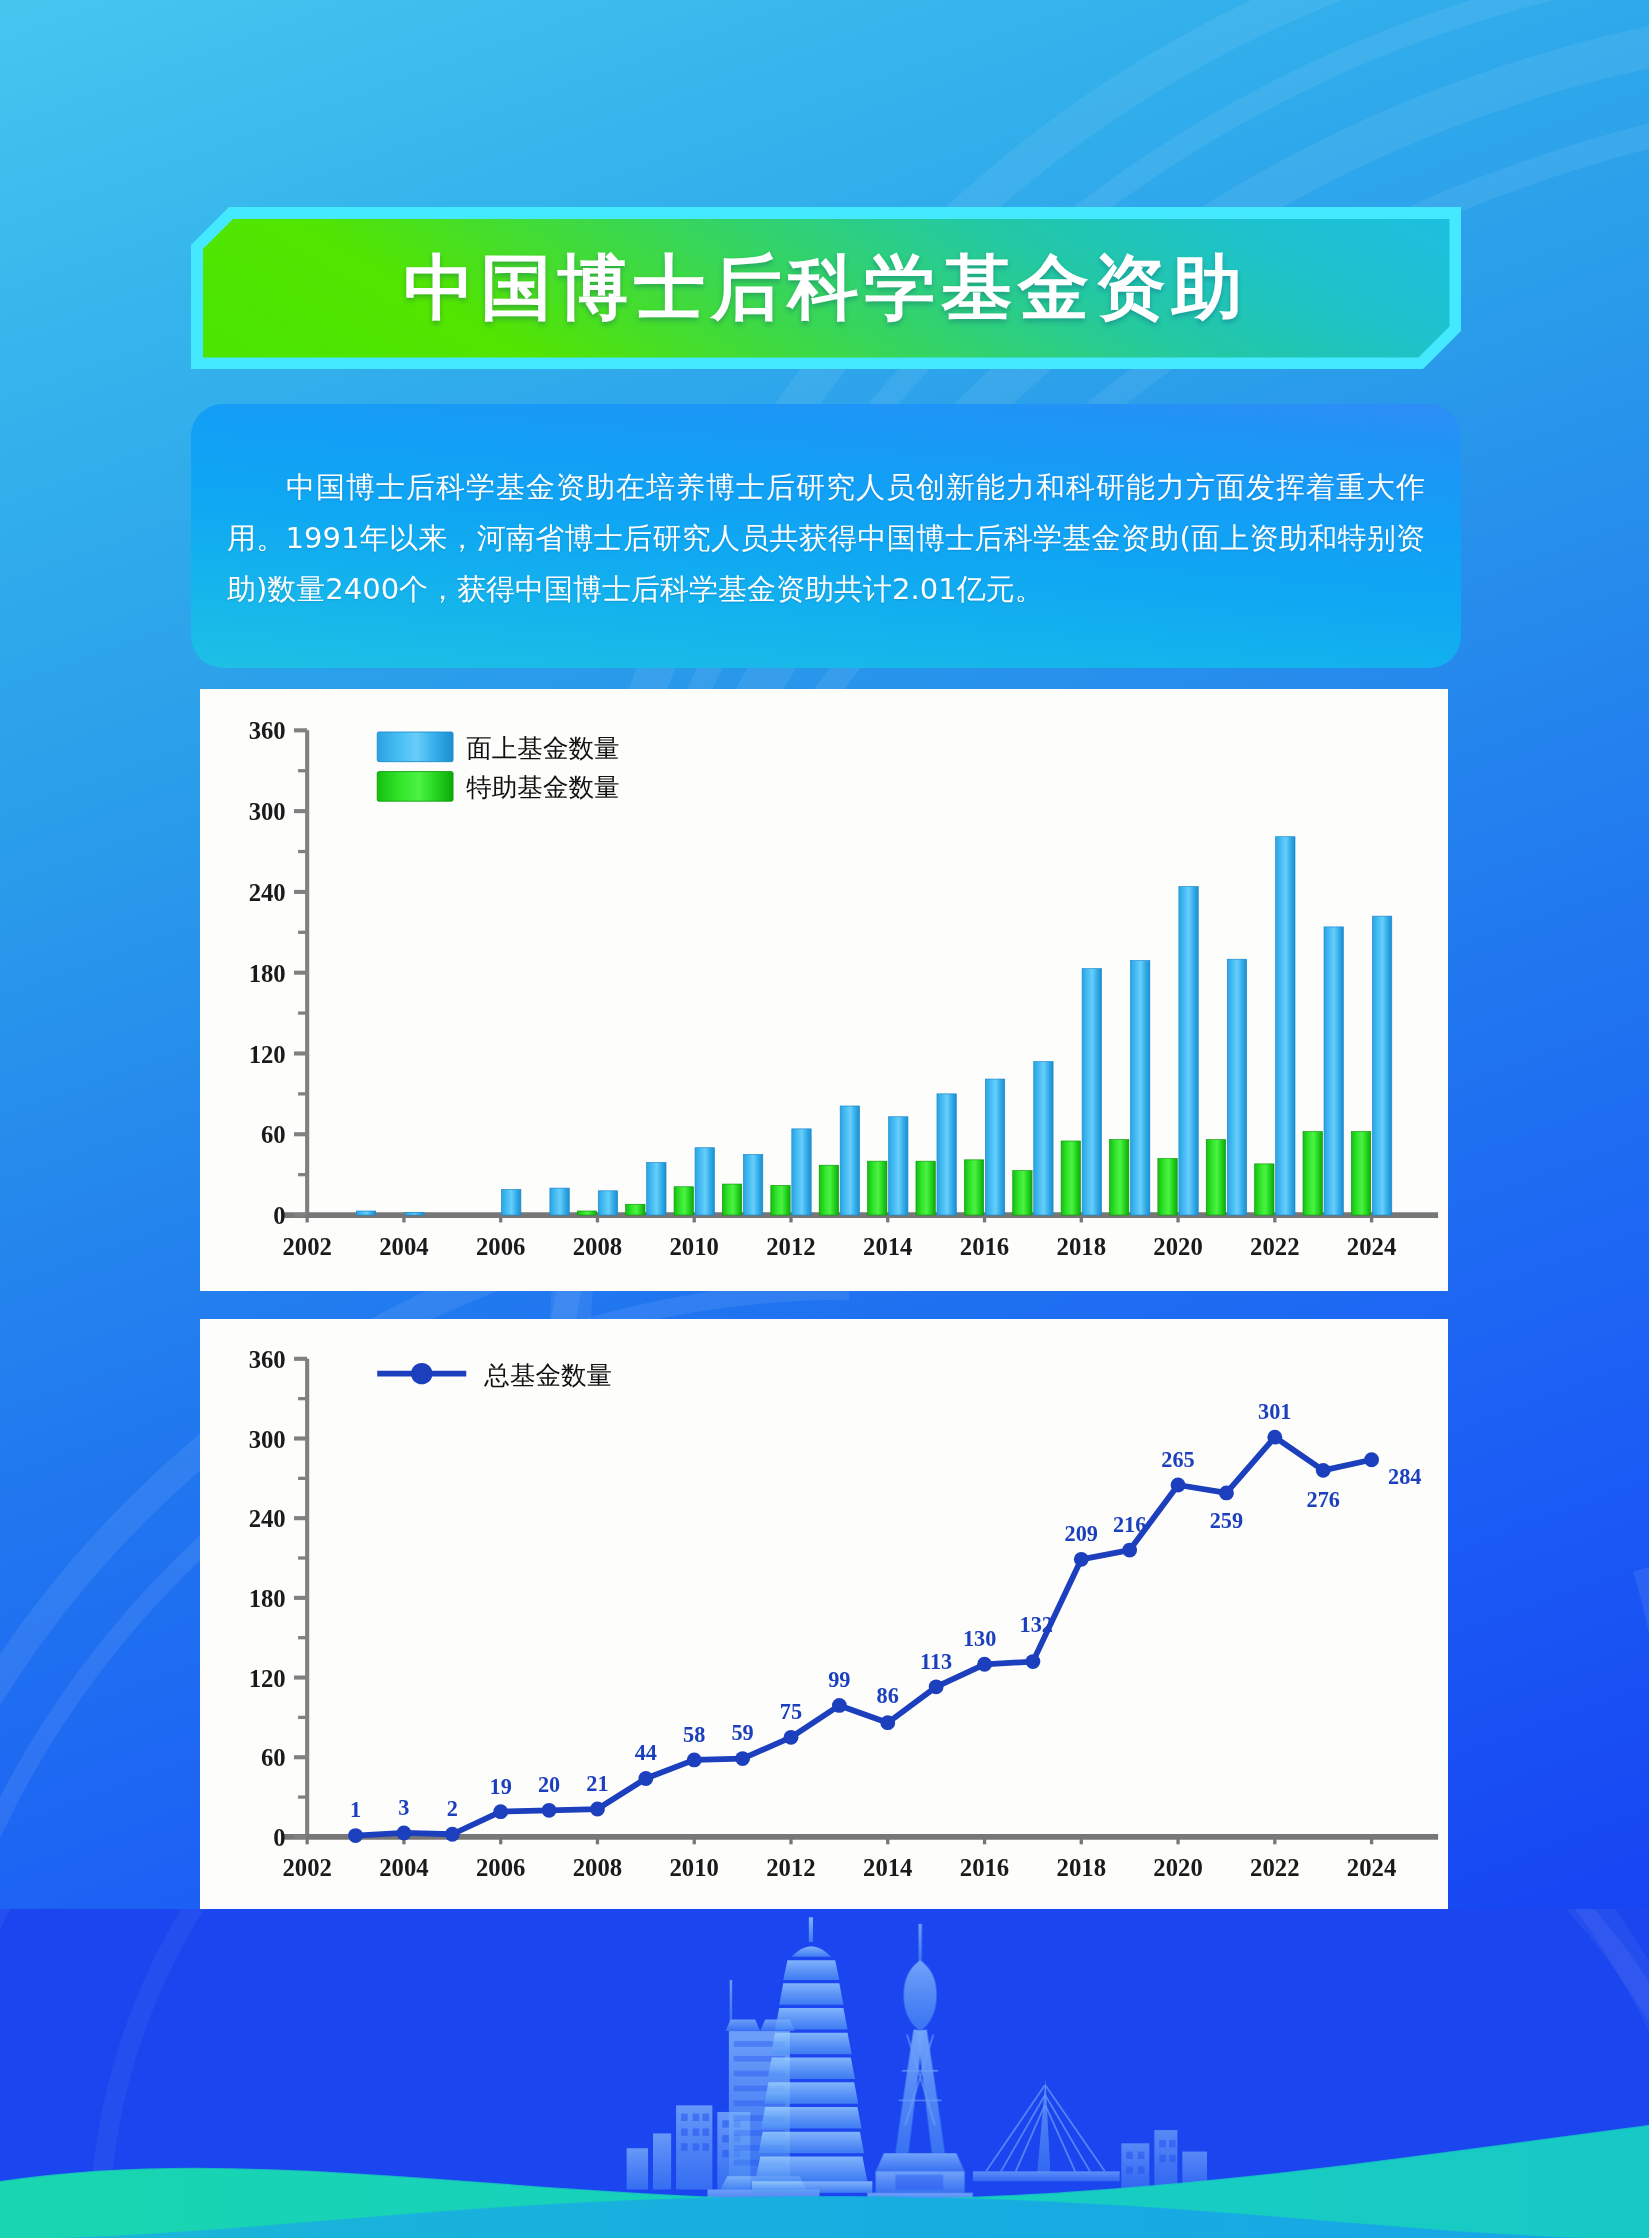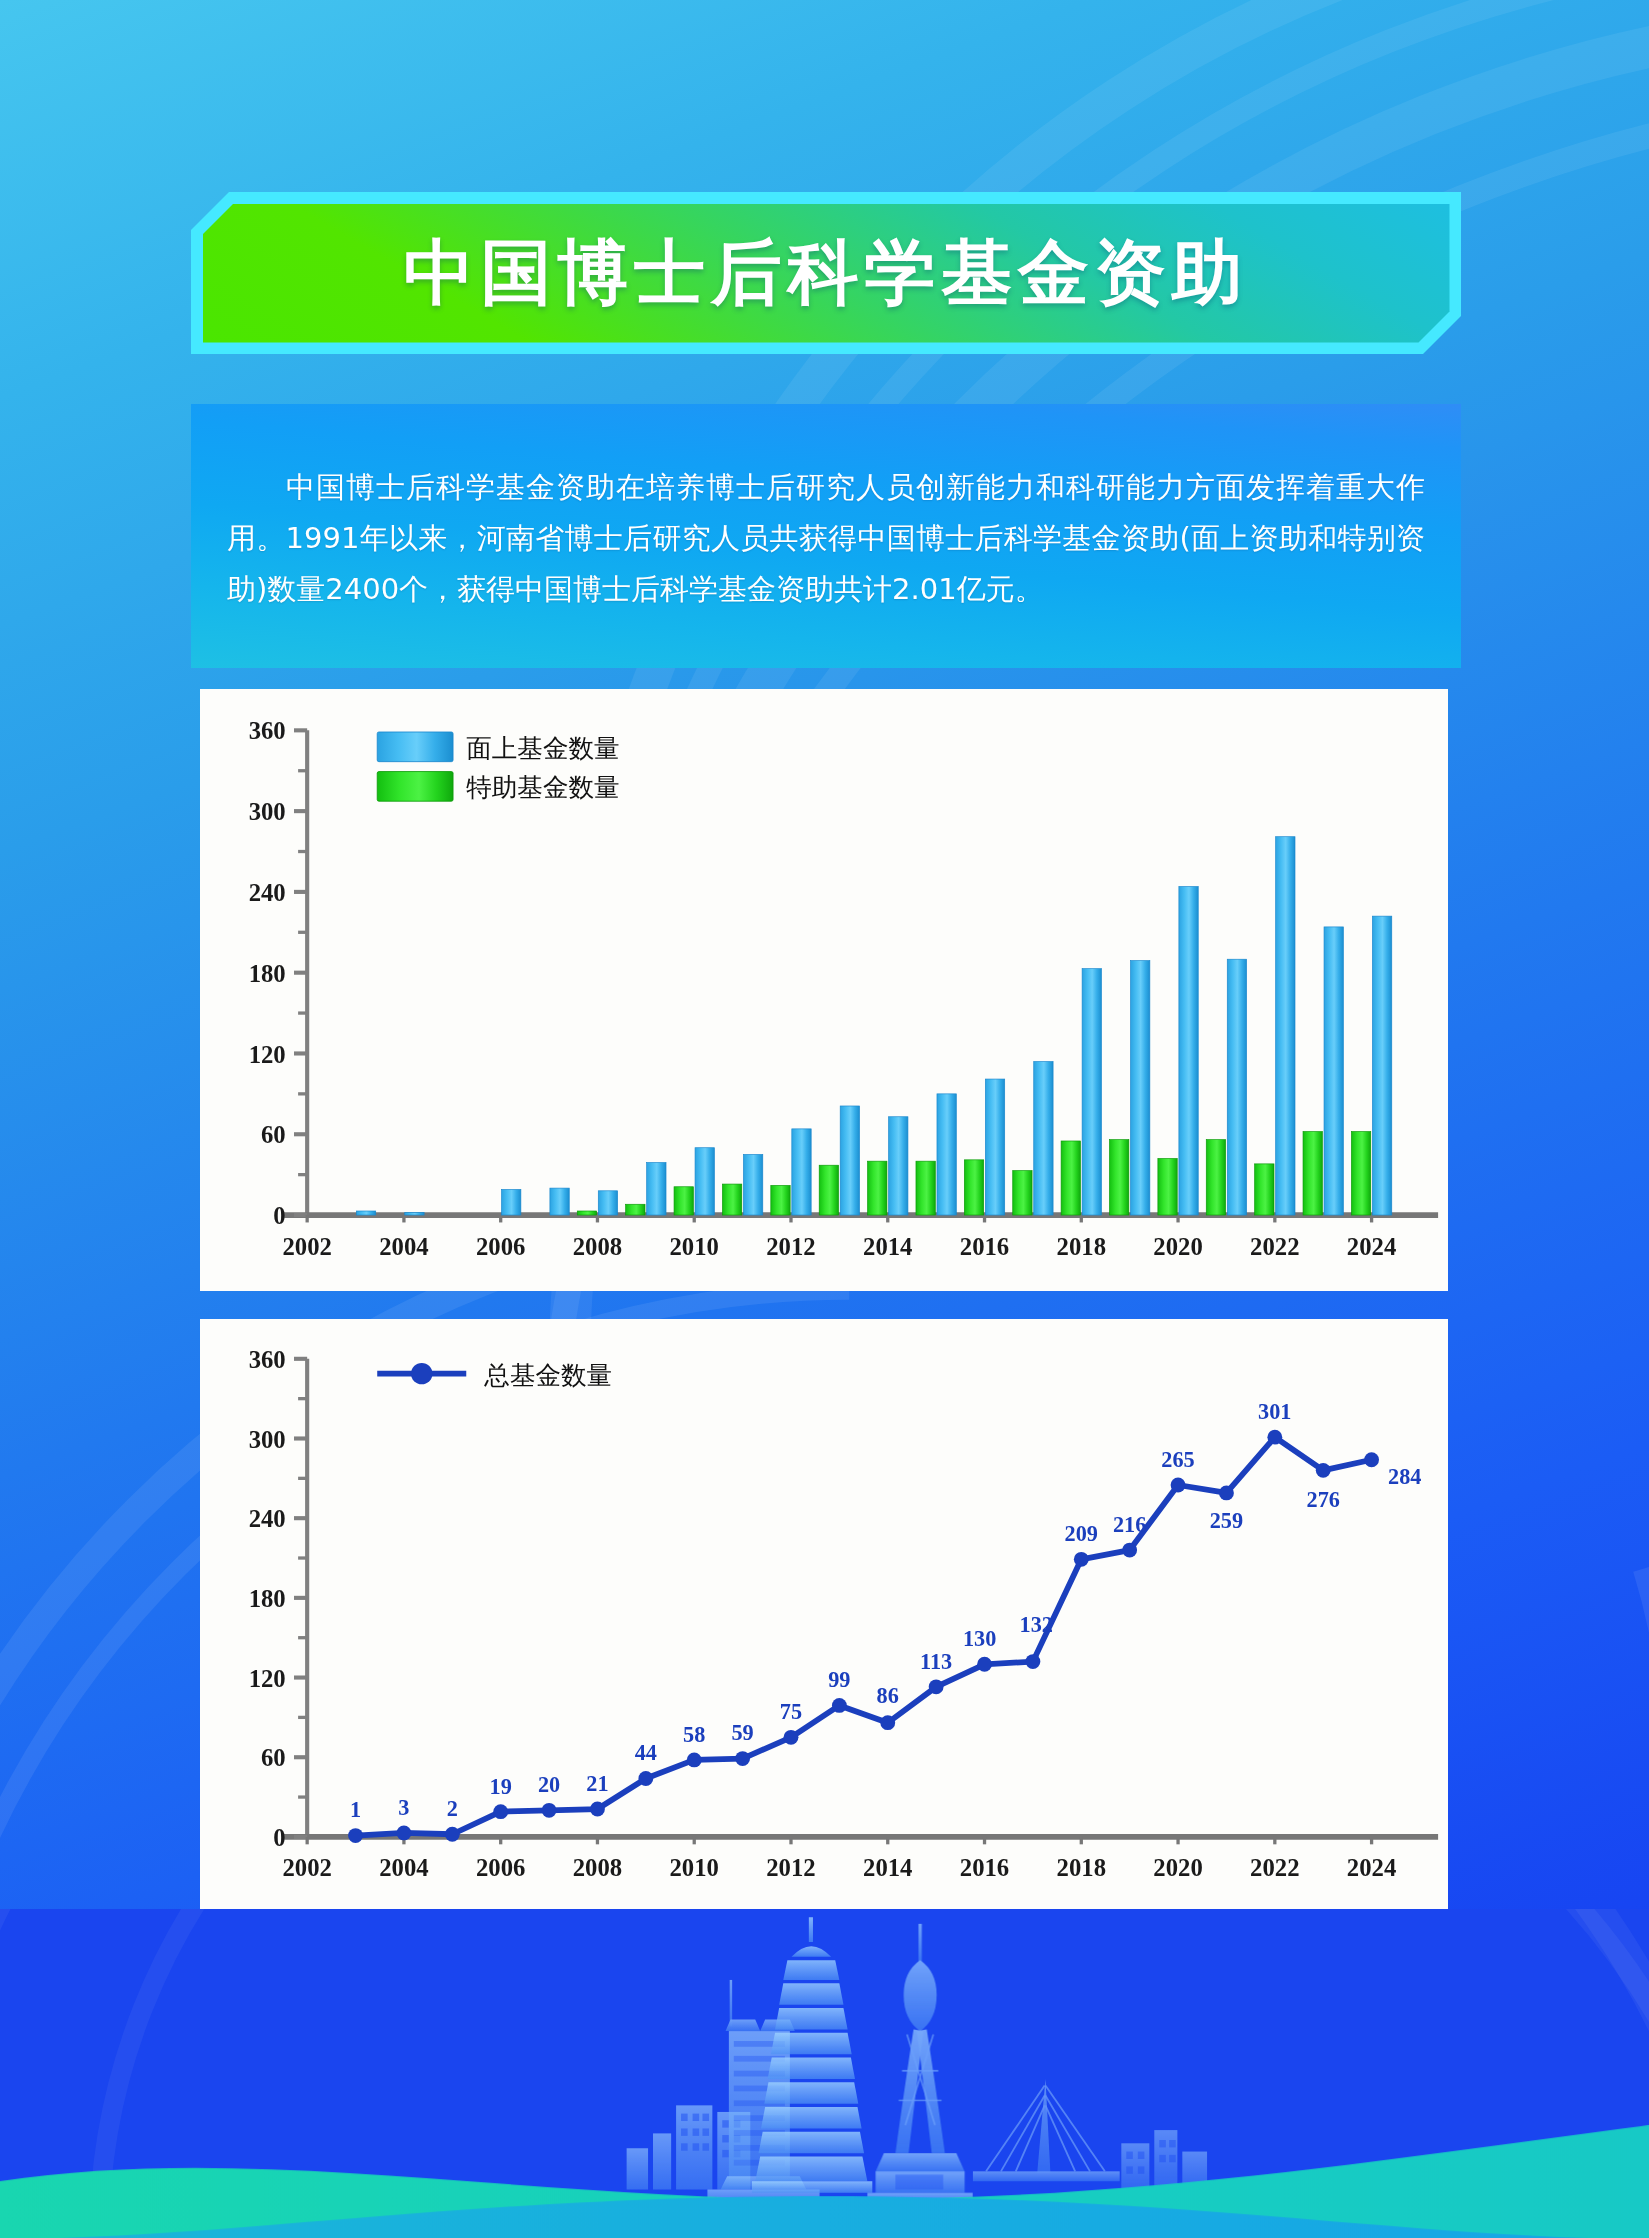--- a/index.html
+++ b/index.html
@@ -10,21 +10,21 @@
     overflow: hidden;
     background: linear-gradient(160deg, #46c6ef 0%, #34b3ec 14%, #2a9dea 30%, #2179ef 52%, #1b5cf5 72%, #1745f2 88%, #1436ee 100%);
   }
 
   
   .bg-waves { position: absolute; inset: 0; overflow: hidden; pointer-events: none; }
   .bg-waves svg { width: 1649px; height: 2239px; display: block; }
 
   
   .title-wrap {
-    position: absolute; left: 191px; top: 192px; width: 1270px; height: 162px;
+    position: absolute; left: 191px; top: 207px; width: 1270px; height: 162px;
   }
   .title-frame {
     position: absolute; inset: 0;
     background: #45e9ff;
     clip-path: polygon(38px 0, 1270px 0, 1270px 124px, 1232px 162px, 0 162px, 0 38px);
   }
   .title-inner {
     position: absolute; left: 11.5px; top: 11.5px; right: 11.5px; bottom: 11.5px;
     background: linear-gradient(30deg, #4ae600 0%, #52e500 22%, #36d55e 48%, #23c8a5 68%, #1ec2cb 84%, #1ebfe0 100%);
     clip-path: polygon(31px 0, 100% 0, 100% calc(100% - 31px), calc(100% - 31px) 100%, 0 100%, 0 31px);
@@ -35,20 +35,21 @@
     font-weight: 700; font-size: 71px; color: #ffffff; letter-spacing: 5.8px;
     text-shadow: 0 2.5px 5.8px rgba(0,60,110,0.30);
     white-space: nowrap;
   }
 
   
   .intro-panel {
     position: absolute; left: 191px; top: 404px; width: 1270px; height: 264px;
     background: linear-gradient(185deg, #2f8df6 0%, #1f94f7 12%, #129ff6 34%, #0fa8f2 56%, #15b5ec 78%, #1ec0e4 100%);
     padding: 58px 36px 0 36px;
+    border-radius: 32px;
   }
   .intro-text {
     font-family: "DejaVu Sans", "Liberation Sans", sans-serif;
     color: #ffffff; font-size: 29px; line-height: 51px; text-indent: 59px;
     text-align: justify; font-weight: 500;
     text-shadow: 0 0.8px 1.6px rgba(0,50,100,0.18);
   }
 
   
   .chart-panel { position: absolute; background: #fdfdfb; }

